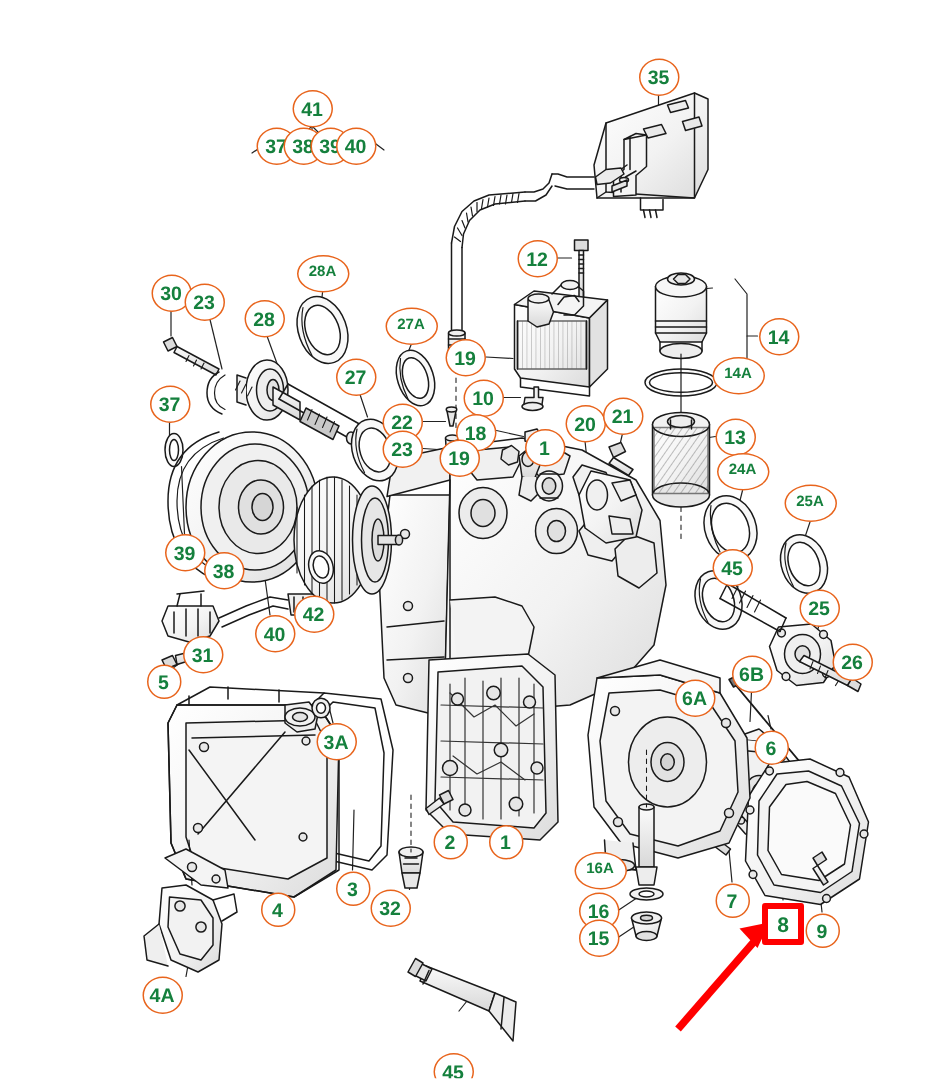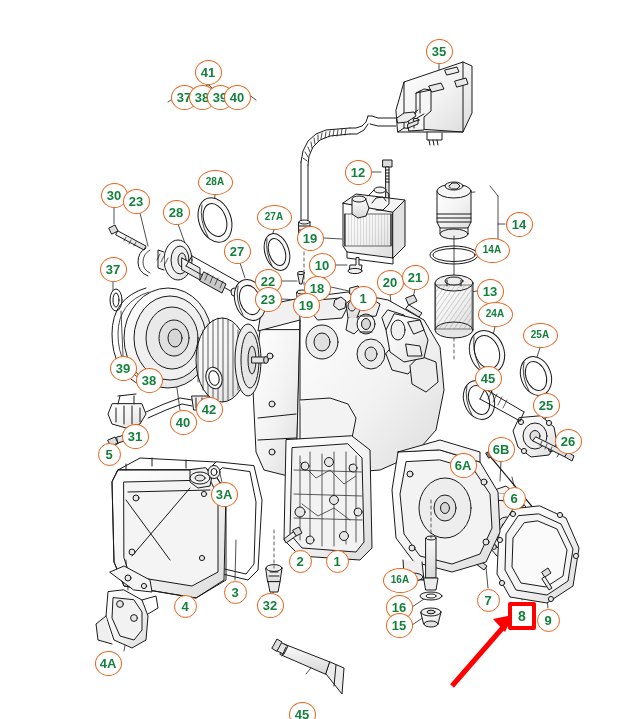--- a/index.html
+++ b/index.html
@@ -714,21 +714,21 @@
       <div class="callout c2" style="left: 488px; top: 378px;">45</div>
       <div class="callout c2" style="left: 546px; top: 405px;">25</div>
       <div class="callout c2" style="left: 568px; top: 441px;">26</div>
       <div class="callout c2" style="left: 501px; top: 449px;">6B</div>
       <div class="callout c2" style="left: 463px; top: 465px;">6A</div>
       <div class="callout c1" style="left: 514px; top: 498px;">6</div>
       <div class="callout c2" style="left: 224px; top: 494px;">3A</div>
       <div class="callout c1" style="left: 235px; top: 592px;">3</div>
       <div class="callout c1" style="left: 185px; top: 606px;">4</div>
       <div class="callout c2" style="left: 108px; top: 663px;">4A</div>
-      <div class="callout c2" style="left: 270px; top: 605px;">32</div>
+      <div class="callout c2" style="left: 260px; top: 605px;">32</div>
       <div class="callout c1" style="left: 300px; top: 561px;">2</div>
       <div class="callout c1" style="left: 337px; top: 561px;">1</div>
       <div class="callout c3" style="left: 400px; top: 580px;">16A</div>
       <div class="callout c2" style="left: 399px; top: 607px;">16</div>
       <div class="callout c2" style="left: 399px; top: 625px;">15</div>
       <div class="callout c1" style="left: 488px; top: 600px;">7</div>
       <div class="callout c1" style="left: 548px; top: 620px;">9</div>
       <div class="callout c2" style="left: 302px; top: 686px; margin-top: 16px;">45</div>
       <div class="callout highlight" style="left: 522px; top: 616px;">8</div>
     </div>

